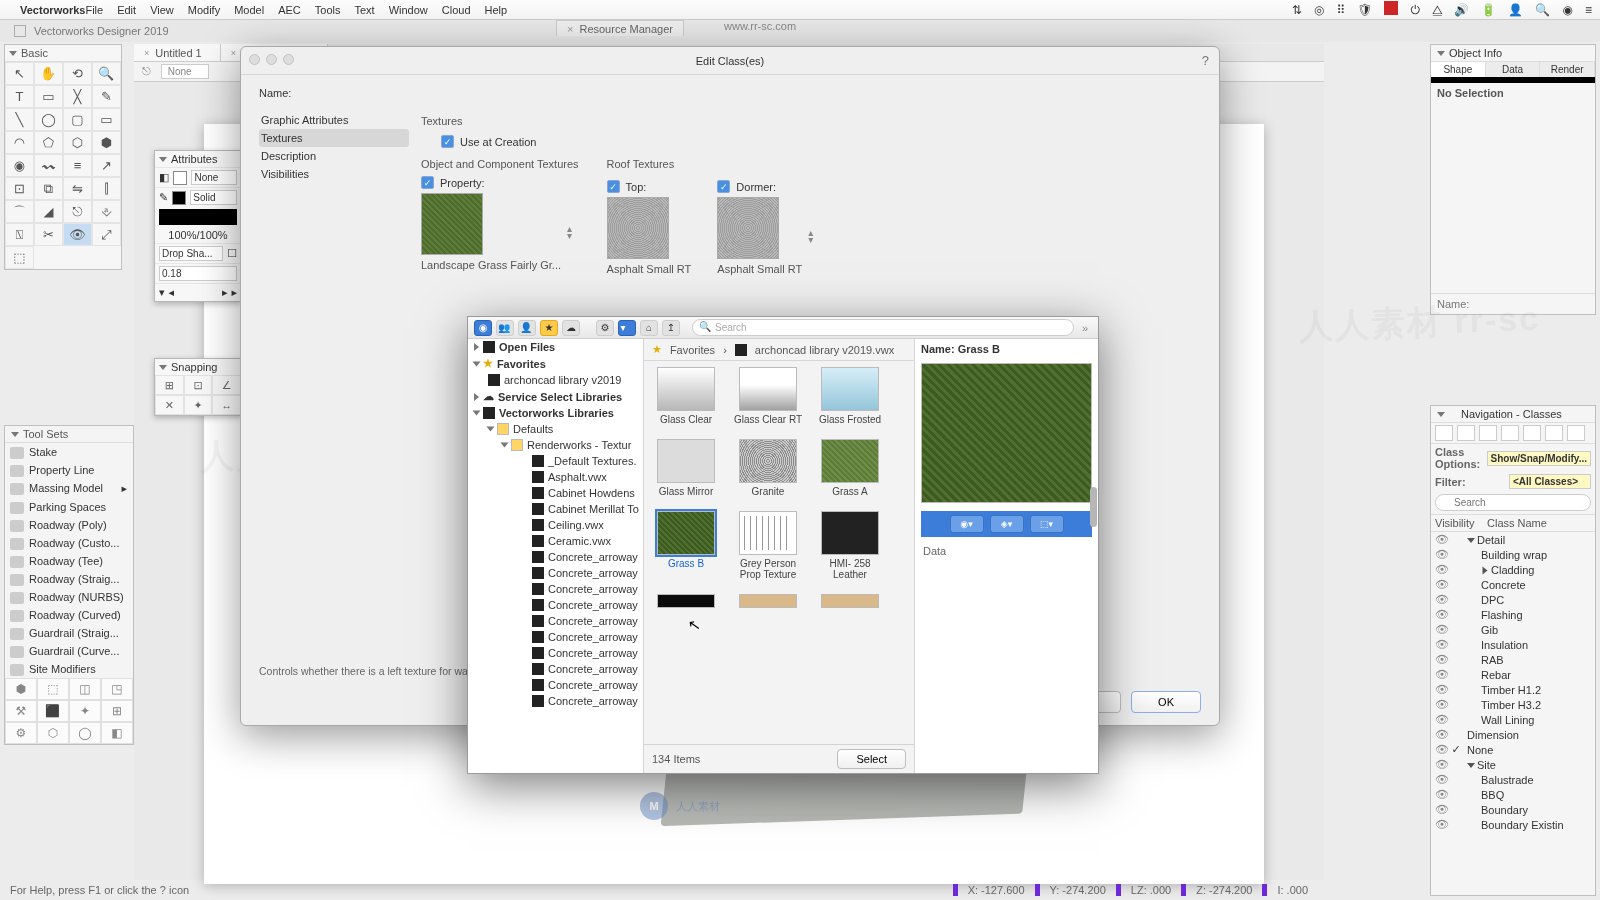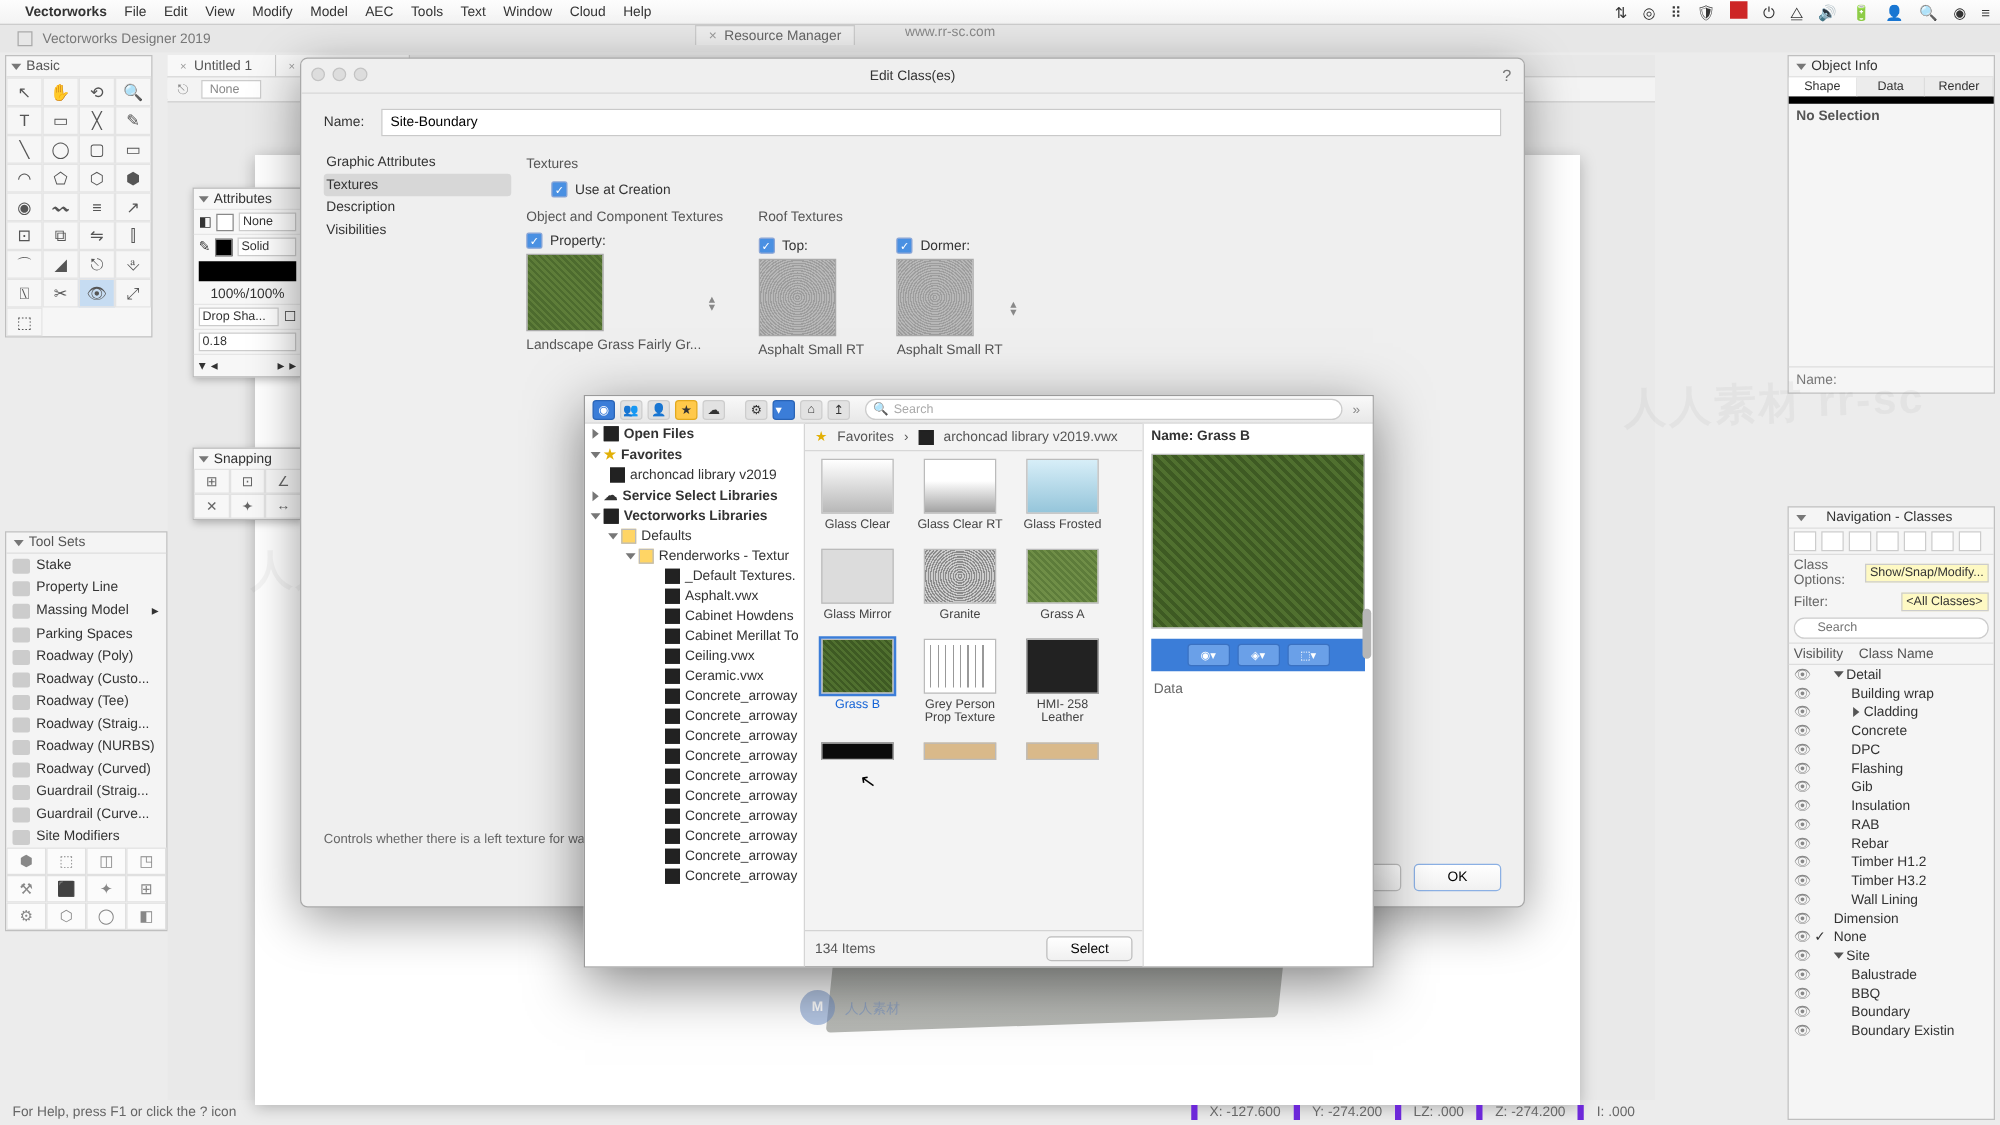--- a/index.html
+++ b/index.html
@@ -1,21 +1,21 @@
 <!DOCTYPE html>
 <html><head>
 <meta charset="utf-8">
 <style>
 * { margin: 0; padding: 0; box-sizing: border-box; font-family: -apple-system, "Helvetica Neue", Arial, sans-serif; font-size: 11px; }
 body { background: #ececec; width: 1600px; height: 900px; overflow: hidden; position: relative; color: #333; }
 
 
 .mac-menubar { position: absolute; top: 0; left: 0; right: 0; height: 20px; background: linear-gradient(#fdfdfd,#f3f3f3); display: flex; align-items: center; padding: 0 8px; border-bottom: 1px solid #ccc; z-index: 0; }
 .mac-menubar .apple { font-size: 14px; margin-right: 12px; }
-.mac-menubar .app { font-weight: 600; margin-right: 14px; }
+.mac-menubar .app { font-weight: 600; margin-right: 0; }
 .mac-menubar .m { margin-right: 14px; }
 .mac-menubar .spacer { flex: 1; }
 .mac-menubar .ri { margin-left: 12px; font-size: 12px; }
 .red-sq { width: 14px; height: 14px; background: #cd2626; display: inline-block; }
 
 .app-title { position: absolute; top: 20px; left: 0; right: 0; height: 22px; background: #e7e7e7; padding-left: 14px; line-height: 22px; color: #777; display:flex; align-items:center; gap:8px;}
 .ob-toggle { width:12px;height:12px;border:1px solid #aaa; }
 
 
 .basic-palette { position: absolute; top: 44px; left: 4px; width: 118px; background: #f6f6f6; border: 1px solid #bfbfbf; }
@@ -65,21 +65,21 @@
 .oi-tabs { display:flex; border-top:1px solid #ddd; border-bottom:6px solid #000000;}
 .oi-tab { flex:1; text-align:center; padding:2px 0; background:#ececec; border-right:1px solid #ddd; font-size:10px;}
 .oi-tab.sel { background:#fff;}
 .oi-body { padding:4px 6px; color:#555;}
 .oi-name { margin-top:190px; padding:4px 6px; border-top:1px solid #ddd; color:#777;}
 
 .nav-classes { position:absolute; top:405px; right:4px; width:166px; bottom:4px; background:#f5f5f5; border:1px solid #bfbfbf; display:flex; flex-direction:column;}
 .nav-classes .title { padding:2px 6px; display:flex;align-items:center;gap:16px;}
 .nc-iconrow { display:flex; gap:4px; padding:2px 4px; border-top:1px solid #ddd; border-bottom:1px solid #ddd;}
 .nc-ic { width:18px;height:16px;border:1px solid #ccc; background:#fff;}
-.nc-row { display:flex; align-items:center; padding:2px 4px; gap:16px;}
+.nc-row { display:flex; align-items:center; padding:2px 4px; gap:4px;font-weight:bold;}
 .nc-row label{ color:#666; width:70px;}
 .nc-sel { flex:1; background:#fef9c3; border:1px solid #ccc; padding:1px 3px; font-size:10px;}
 .nc-search { width: calc(100% - 8px); margin:3px 4px; border:1px solid #ccc; border-radius:9px; padding:2px 18px; color:#aaa; font-size:10px;}
 .nc-head { display:flex; padding:2px 4px; border-top:1px solid #ddd; border-bottom:1px solid #ddd; color:#555;}
 .nc-head .c1{width:52px;} .nc-list{ flex:1; overflow:auto;}
 .nc-item { display:flex; align-items:center; padding:1px 4px;}
 .nc-item .eye{ width:14px; text-align:center; color:#888;}
 .nc-item .chk{ width:14px; text-align:center;}
 .nc-item .nm{ flex:1; padding-left:4px; white-space:nowrap; overflow:hidden; text-overflow:ellipsis;}
 .nc-item.ind1 .nm{ padding-left:18px;}
@@ -373,21 +373,20 @@
     <div class="tlights">
         <span class="tl"></span>
         <span class="tl"></span>
         <span class="tl"></span>
       </div>
     <span>Edit Class(es)</span>
     <span class="help-q">?</span>
   </div>
   <div class="em-name">
     <span>Name:</span>
-    <input value="Site-Boundary" style="">
   </div>
   <div class="em-body">
     <div class="em-side">
       <div class="em-side-item">Graphic Attributes</div>
       <div class="em-side-item sel">Textures</div>
       <div class="em-side-item">Description</div>
       <div class="em-side-item">Visibilities</div>
     </div>
     <div class="em-main">
       <div class="em-sec-title">Textures</div>

